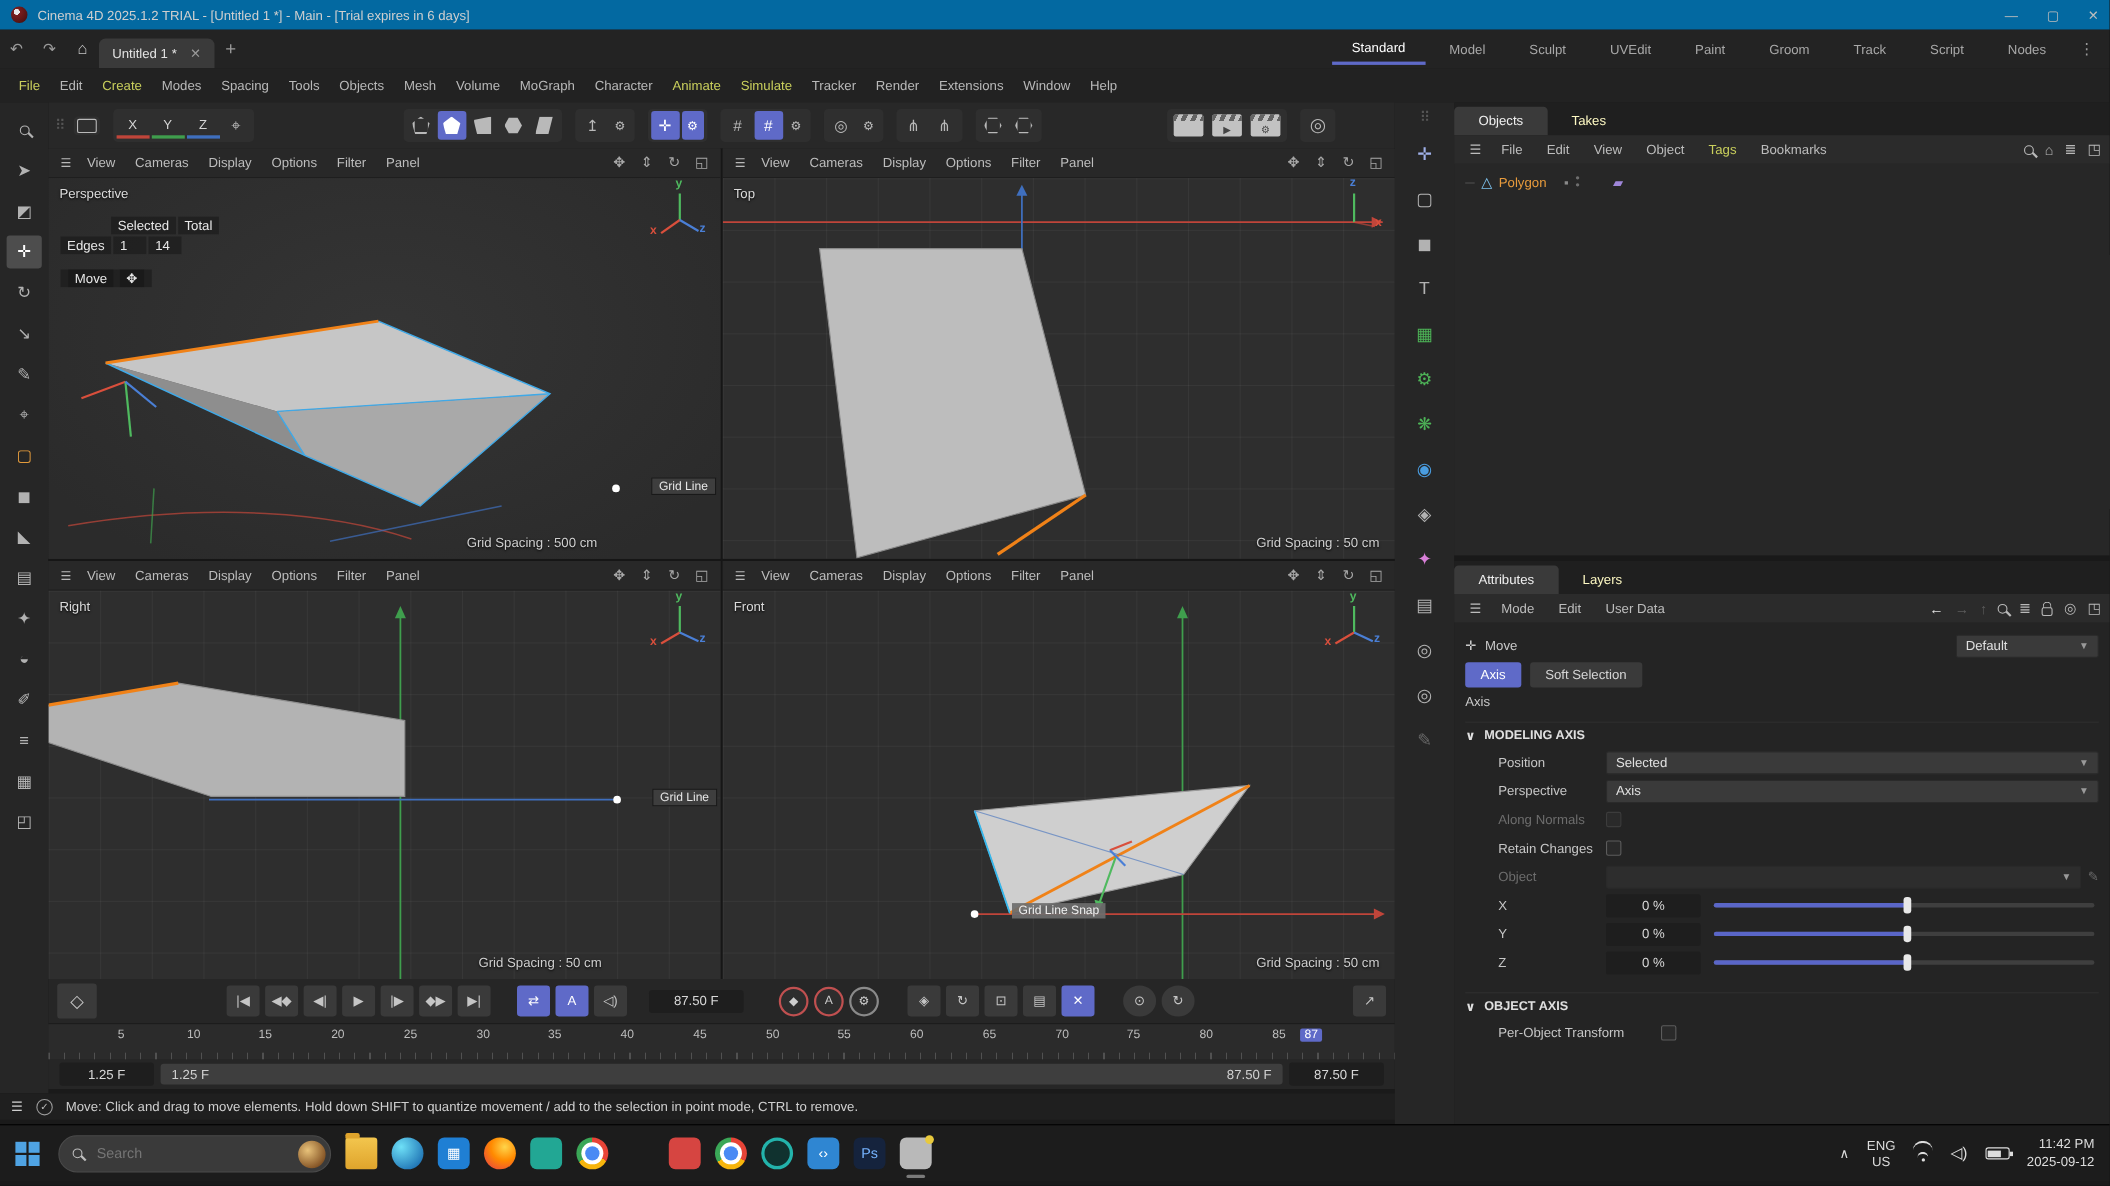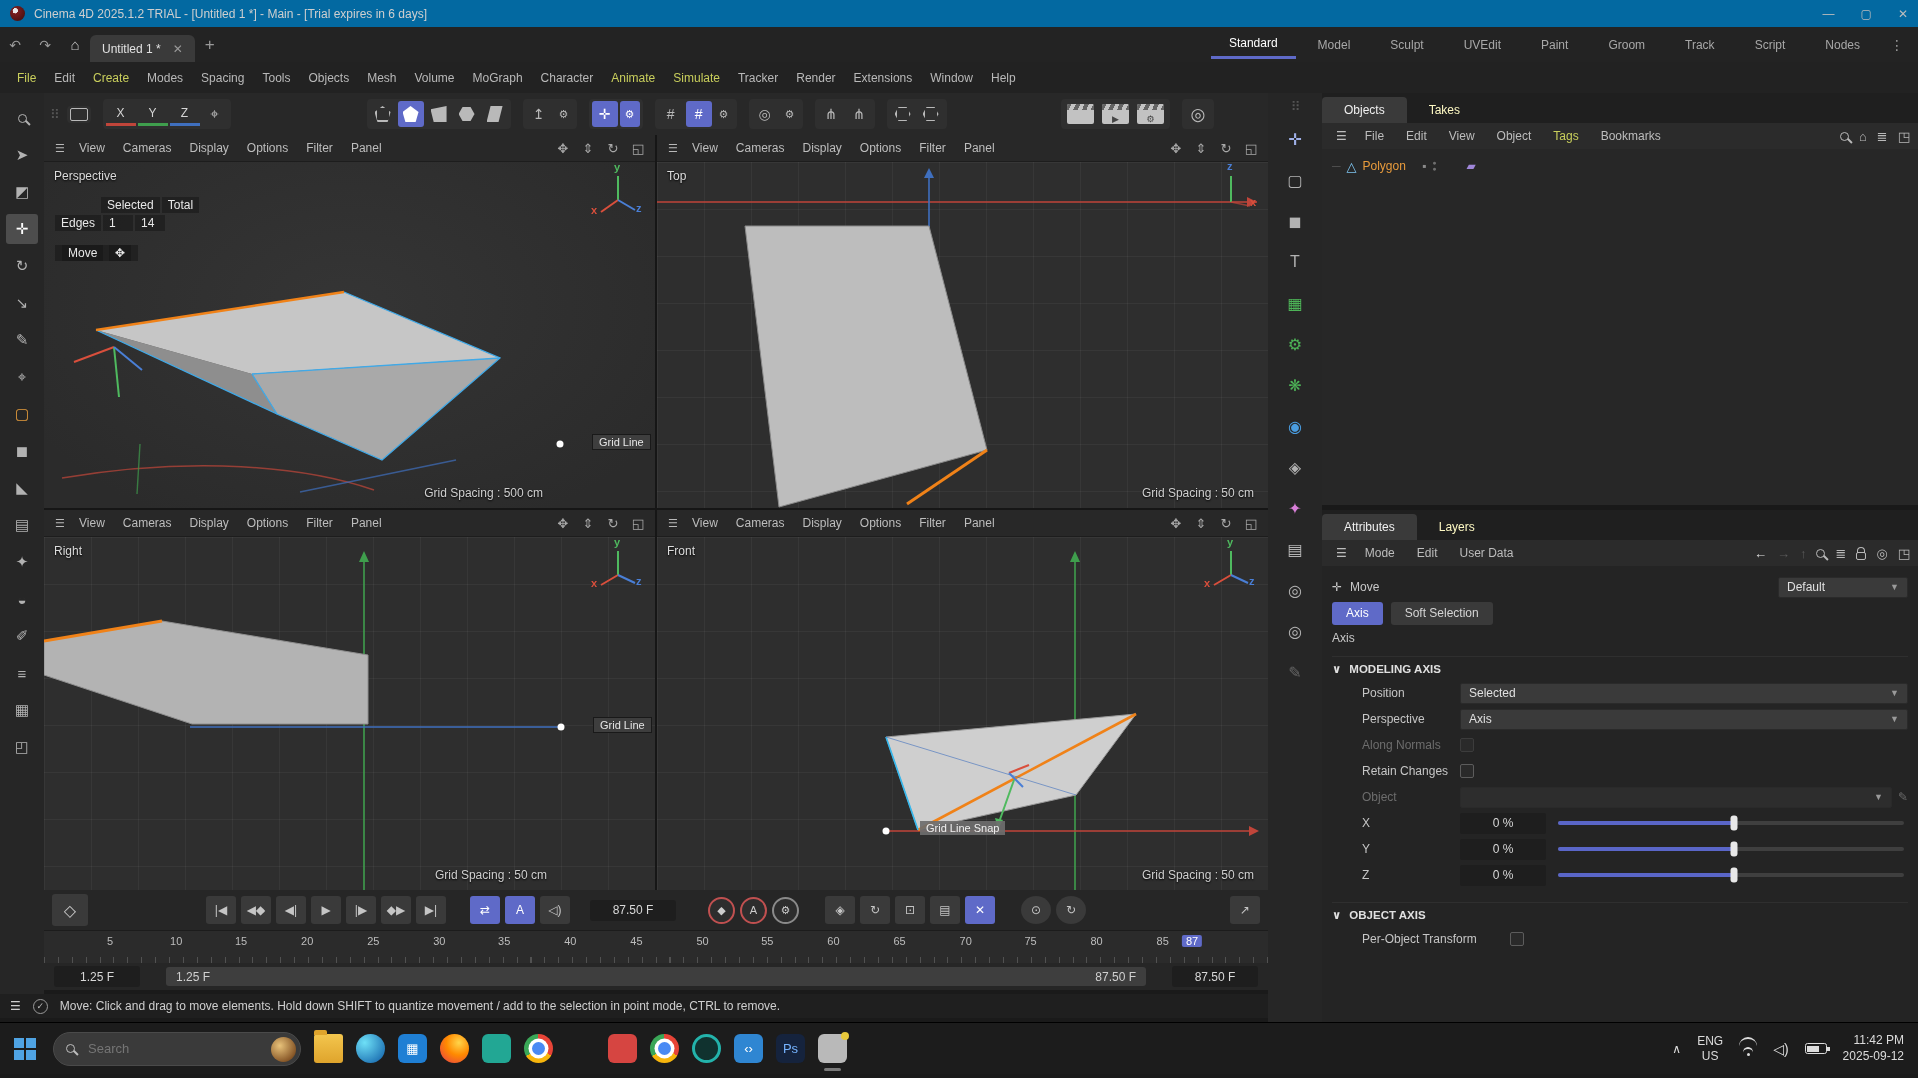--- a/index.html
+++ b/index.html
@@ -73,21 +73,21 @@
   .timeline{left:44px;top:890px;width:1224px;height:100px;background:#262626}
   .transport{height:40px;display:flex;align-items:center;padding:0 8px;gap:5px}
   .tbtn{width:30px;height:28px;background:#3a3a3a;border-radius:3px;display:flex;align-items:center;justify-content:center;color:#c5c5c5;font-size:12px}
   .tbtn.big{width:36px;height:32px;font-size:16px}
   .circ{width:27px;height:27px;border-radius:50%;border:2px solid #c05050;background:#2d2d2d;display:flex;align-items:center;justify-content:center;color:#cdcdcd;font-size:11px}
   .ruler{position:relative;height:33px;background:#2b2b2b;border-top:1px solid #1c1c1c;
      background-image:repeating-linear-gradient(90deg,rgba(255,255,255,.18) 0 1px,transparent 1px 13.9px);
      background-size:100% 6px;background-position:0 100%;background-repeat:no-repeat}
   .tick{position:absolute;top:4px;transform:translateX(-50%);font-size:11px;color:#bdbdbd}
   .tick.cur{background:#5f6ac8;color:#fff;padding:0 4px;border-radius:2px}
-  .rrow{height:27px;display:flex;align-items:center;gap:26px;padding:0 10px;background:#262626}
+  .rrow{height:27px;display:flex;align-items:center;gap:6px;padding:0 10px;background:#262626}
   .fld{background:#1e1e1e;border-radius:3px;height:21px;display:flex;align-items:center;justify-content:center;color:#d8d8d8;min-width:86px}
   .rbar{flex:1;height:19px;background:#3e3e3e;border-radius:3px;display:flex;align-items:center;justify-content:space-between;padding:0 10px;color:#d0d0d0}
   
   .status{left:0;top:994px;width:1322px;height:24px;background:#1f1f1f;display:flex;align-items:center;gap:12px;padding:0 10px;color:#cfcfcf}
   .ckc{width:15px;height:15px;border:1.5px solid #9a9a9a;border-radius:50%;display:flex;align-items:center;justify-content:center;font-size:9px;color:#bdbdbd}
   
   .rpanel{left:1322px;top:93px;width:596px;height:929px;background:#242424;display:flex;flex-direction:column}
   .ptabs{height:30px;background:#1f1f1f;display:flex;align-items:flex-end}
   .ptab{padding:6px 22px;color:#fef9c3}
   .ptab.act{background:#3a3a3a;color:#f0f0f0;border-radius:4px 4px 0 0}

